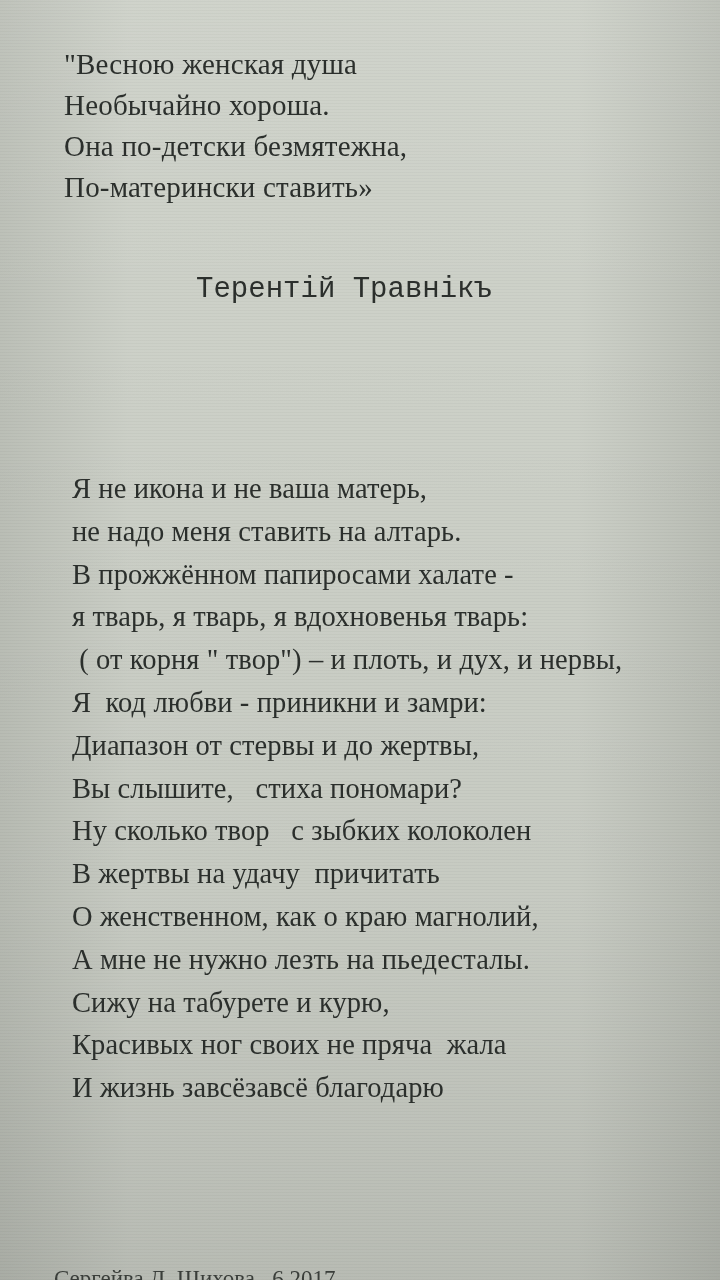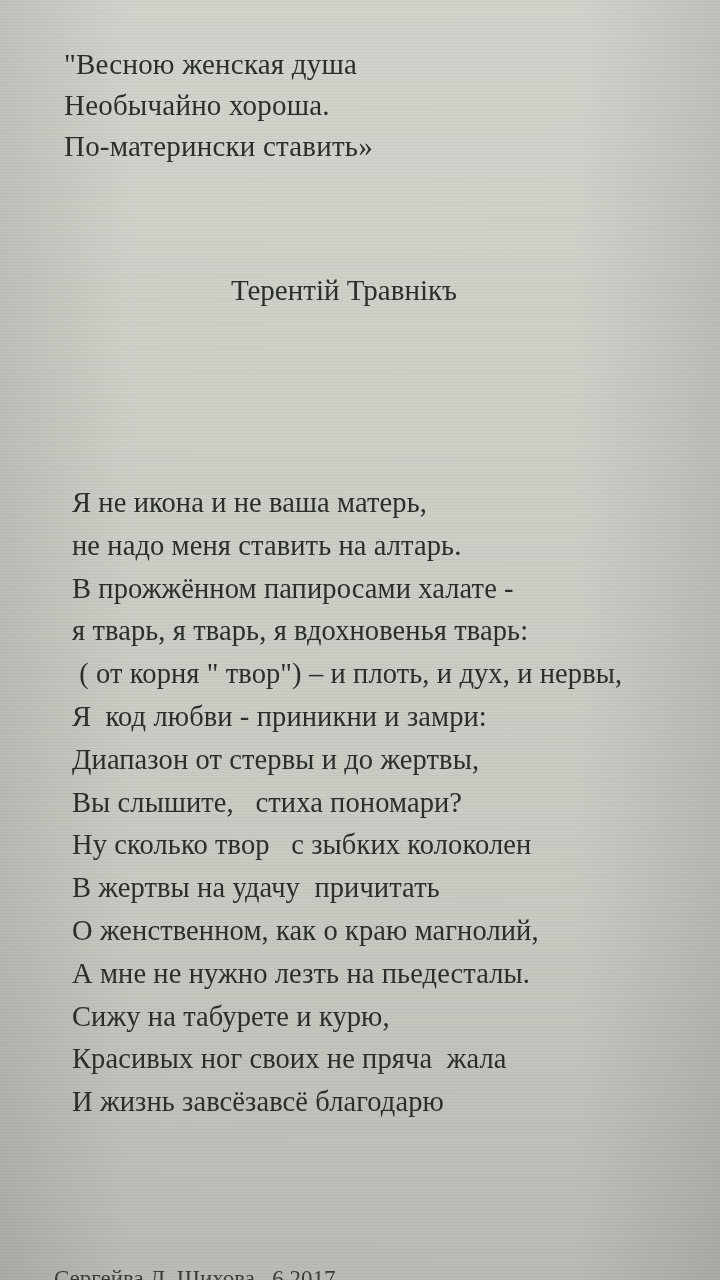--- a/index.html
+++ b/index.html
@@ -40,25 +40,26 @@
     white-space: pre;
   }
   .attribution {
     position: absolute;
     left: 64px;
     top: 270px;
     width: 560px;
     text-align: center;
     font-size: 29px;
     line-height: 40px;
+    font-family: Liberation Mono, monospace;
   }
   .poem {
     position: absolute;
     left: 72px;
-    top: 482px;
+    top: 468px;
     width: 648px;
   }
   .poem .line {
     font-size: 28.5px;
     line-height: 42.8px;
     letter-spacing: 0.1px;
     white-space: pre;
   }
   .footer {
     position: absolute;
@@ -74,20 +75,21 @@
   }
 </style>
 </head>
 <body>
 
 <div class="page">
 
   <div class="epigraph">
     <div class="line">"Весною женская душа</div>
     <div class="line">Необычайно хороша.</div>
+    <div class="line">Она по-детски безмятежна,</div>
     <div class="line">По-матерински ставить»</div>
   </div>
 
   <div class="attribution">Терентiй Травнiкъ</div>
 
   <div class="poem">
     <div class="line">Я не икона и не ваша матерь,</div>
     <div class="line">не надо меня ставить на алтарь.</div>
     <div class="line">В прожжённом папиросами халате -</div>
     <div class="line">я тварь, я тварь, я вдохновенья тварь:</div>

